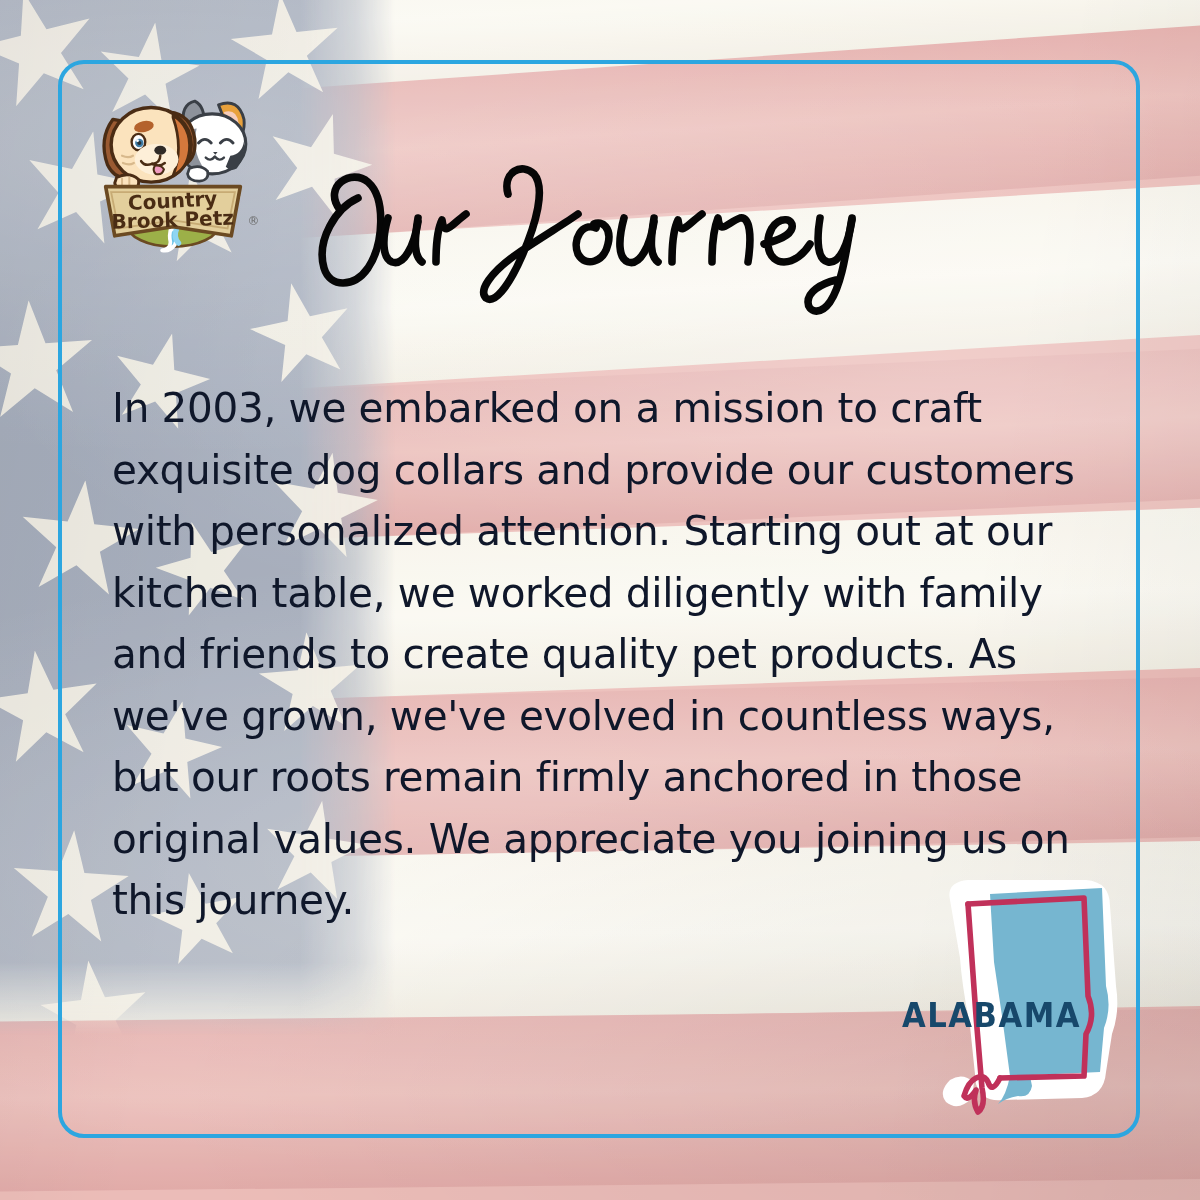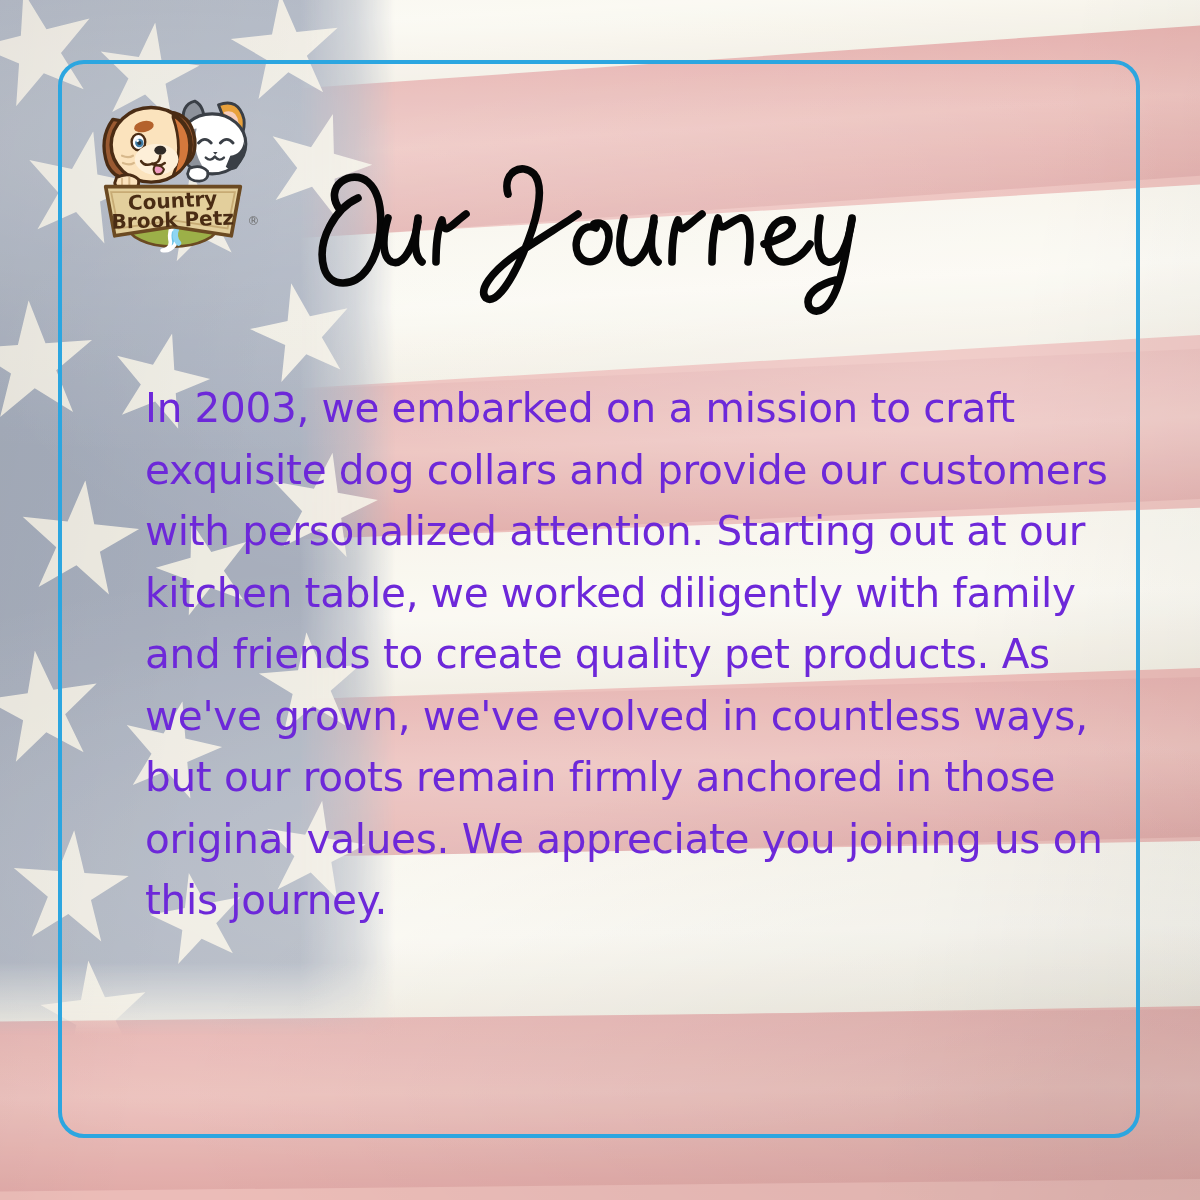--- a/index.html
+++ b/index.html
@@ -104,24 +104,23 @@
 
   
   .body-copy {
     position:absolute;
     left:112px; top:378px;
     width:1000px;
     font-family: "DejaVu Sans", "Liberation Sans", sans-serif;
     font-size:40.5px;
     line-height:61.5px;
     letter-spacing:-0.3px;
-    color:#6d28d9;
+    color:#0f172a;
     white-space:pre-wrap;
     font-weight:400;
-    margin-left:33px;
   }
 
   
   .badge {
     position:absolute;
     left:906px; top:866px;
     width:240px; height:260px;
   }
   .badge svg { display:block; width:100%; height:100%; overflow:visible; }
   .badge-label {
@@ -288,14 +287,33 @@
         <path d="M468 92 C482 88 494 84 496 76 C498 66 484 64 476 76 C468 90 472 110 488 110 C498 110 508 102 514 92"></path>
 
         <path d="M524 66 C520 90 522 108 532 110 C544 112 552 92 556 68"></path>
         <path d="M556 66 C550 100 546 132 534 150 C524 164 512 160 512 150 C512 140 524 132 540 128"></path>
       </g>
     </svg>
   </div>
 
   <div class="body-copy">In 2003, we embarked on a mission to craft exquisite dog collars and provide our customers with personalized attention. Starting out at our kitchen table, we worked diligently with family and friends to create quality pet products. As we've grown, we've evolved in countless ways, but our roots remain firmly anchored in those original values. We appreciate you joining us on this journey.</div>
 
+  <div class="badge">
+    <svg viewBox="0 0 240 260" xmlns="http://www.w3.org/2000/svg">
+
+      <path d="M44 34 Q40 16 62 14 L180 14 Q204 16 204 40
+               L210 120 Q214 146 206 168 L200 206 Q198 230 176 232
+               L96 234 Q76 236 70 218 L64 160 Q56 120 54 92 Z" fill="#ffffff"></path>
+      <path d="M66 232 Q52 246 40 236 Q32 226 44 214 Q56 206 68 216 Z" fill="#ffffff"></path>
+
+      <path d="M84 28 L196 22 L200 120 Q206 142 198 162 L194 206 L104 210 L96 150 L88 96 Z" fill="#76b6d0"></path>
+      <path d="M104 210 Q100 230 92 238 Q100 232 112 230 Q124 232 126 220 L124 210 Z" fill="#76b6d0"></path>
+
+      <path d="M62 38 L178 32 L182 130 Q190 150 180 168 L178 210 L94 212" fill="none" stroke="#c0315a" stroke-width="5.6" stroke-linejoin="round" stroke-linecap="round"></path>
+      <path d="M62 38 L70 150 L76 222 Q80 240 72 246 Q66 236 70 224 Q62 236 58 230 Q62 216 70 212
+               Q78 208 82 216 Q86 228 94 212" fill="none" stroke="#c0315a" stroke-width="5.6" stroke-linejoin="round" stroke-linecap="round"></path>
+    </svg>
+    <div class="badge-label">
+      <span>ALABAMA</span>
+    </div>
+  </div>
 
 </div>
 
 </body></html>

